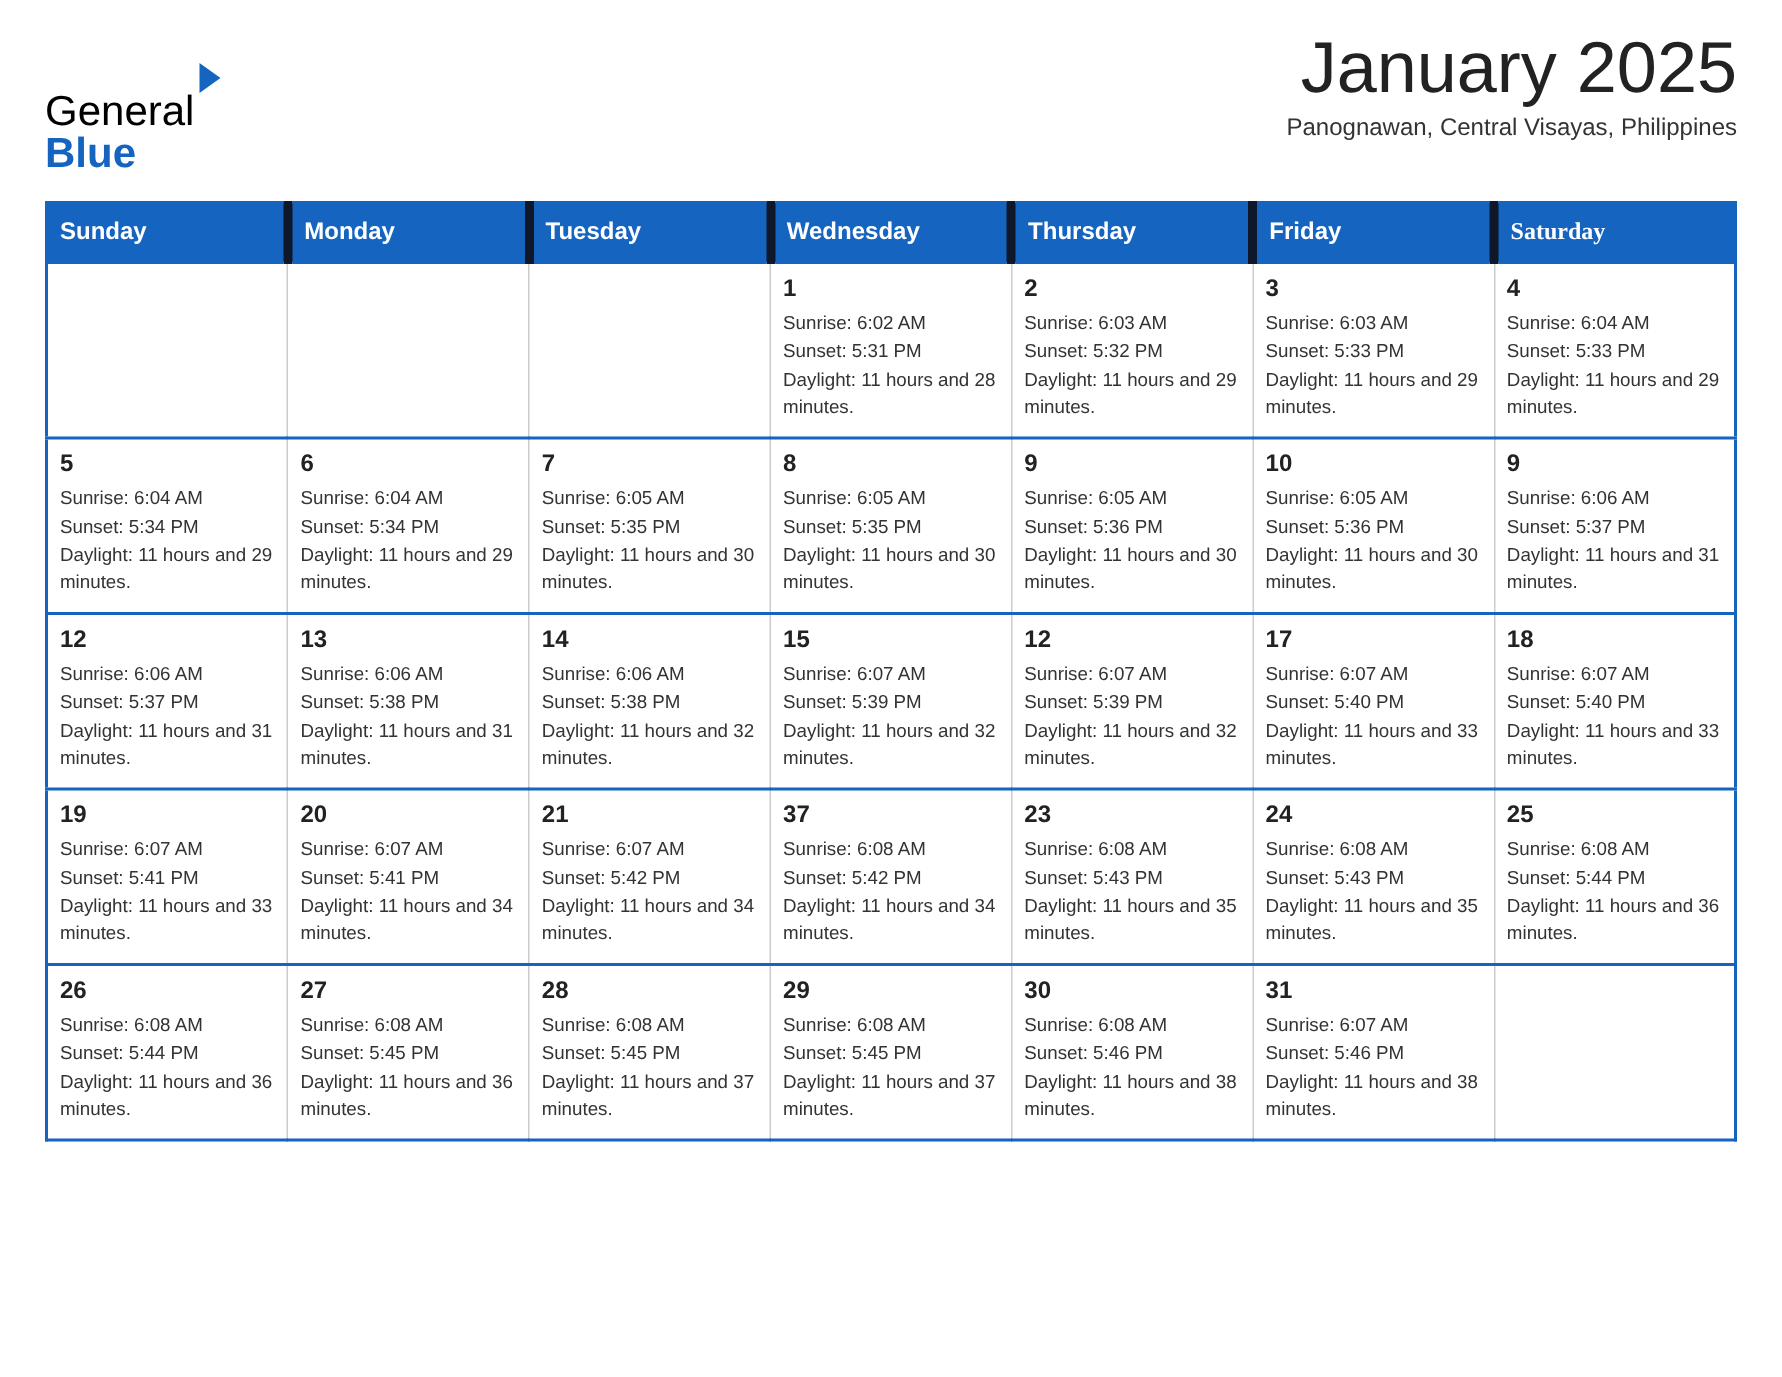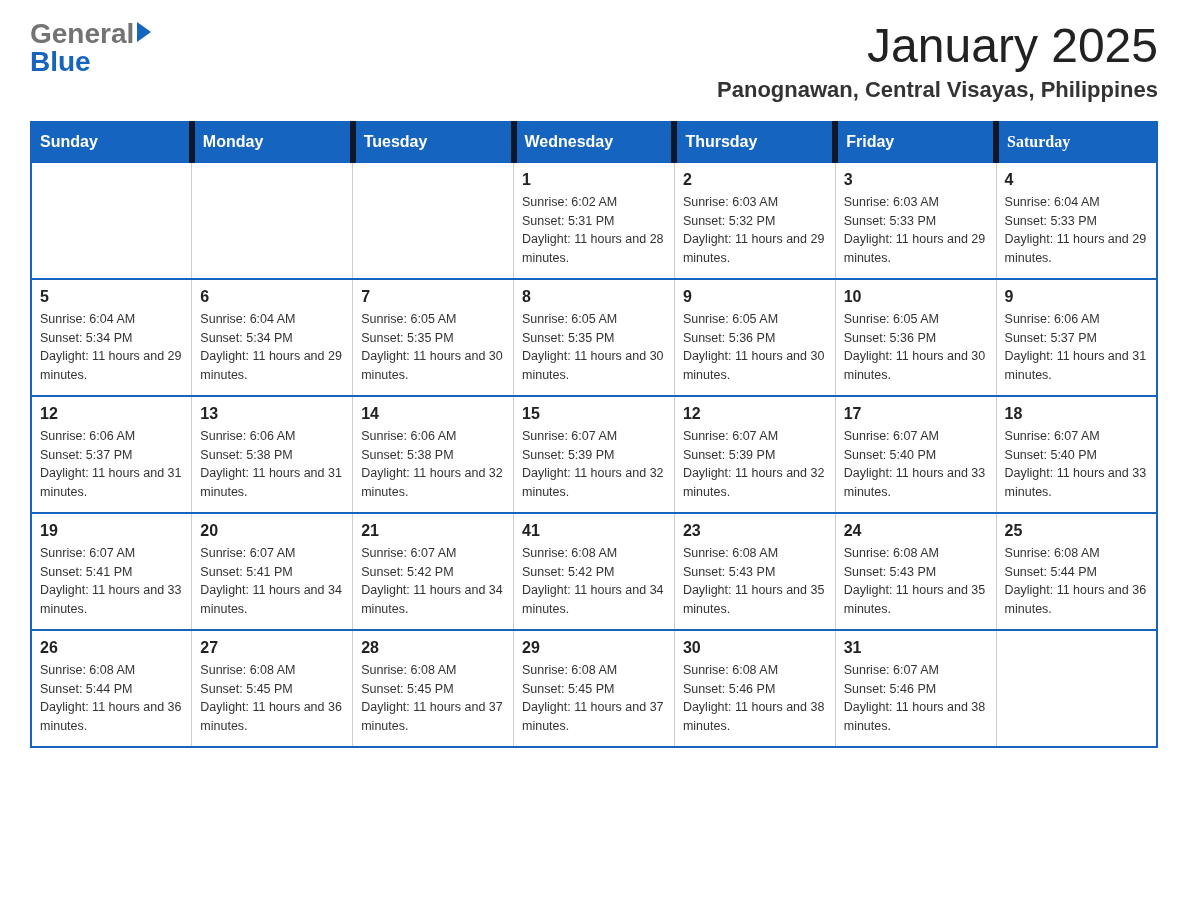--- a/index.html
+++ b/index.html
@@ -17,23 +17,24 @@
       align-items: flex-start;
       margin-bottom: 18px;
     }
     .logo {
       display: flex;
       flex-direction: column;
       align-items: flex-start;
     }
     .logo-text-general {
       font-size: 28px;
-      font-weight: bold;
-      color: #737373;
+      font-weight: normal;
+      color: #000000;
       line-height: 1;
+      margin-top: 40px;
     }
     .logo-text-blue {
       font-size: 28px;
       font-weight: bold;
       color: #1565c0;
       line-height: 1;
     }
     .logo-arrow {
       display: inline-block;
       width: 0;
@@ -53,22 +54,22 @@
     .title-block {
       text-align: right;
     }
     .title-block h1 {
       font-size: 48px;
       font-weight: normal;
       color: #222;
       line-height: 1.1;
     }
     .title-block h2 {
-      font-size: 22px;
-      font-weight: bold;
+      font-size: 16px;
+      font-weight: normal;
       color: #333;
       margin-top: 4px;
     }
     .calendar {
       width: 100%;
       border-collapse: collapse;
       border: 2px solid #1565c0;
     }
     .calendar thead tr th {
       background-color: #1565c0;
@@ -229,21 +230,21 @@
         </td>
         <td>
           <div class="day-number">20</div>
           <div class="day-info">Sunrise: 6:07 AM<br>Sunset: 5:41 PM<br>Daylight: 11 hours and 34 minutes.</div>
         </td>
         <td>
           <div class="day-number">21</div>
           <div class="day-info">Sunrise: 6:07 AM<br>Sunset: 5:42 PM<br>Daylight: 11 hours and 34 minutes.</div>
         </td>
         <td>
-          <div class="day-number">41</div>
+          <div class="day-number">37</div>
           <div class="day-info">Sunrise: 6:08 AM<br>Sunset: 5:42 PM<br>Daylight: 11 hours and 34 minutes.</div>
         </td>
         <td>
           <div class="day-number">23</div>
           <div class="day-info">Sunrise: 6:08 AM<br>Sunset: 5:43 PM<br>Daylight: 11 hours and 35 minutes.</div>
         </td>
         <td>
           <div class="day-number">24</div>
           <div class="day-info">Sunrise: 6:08 AM<br>Sunset: 5:43 PM<br>Daylight: 11 hours and 35 minutes.</div>
         </td>

